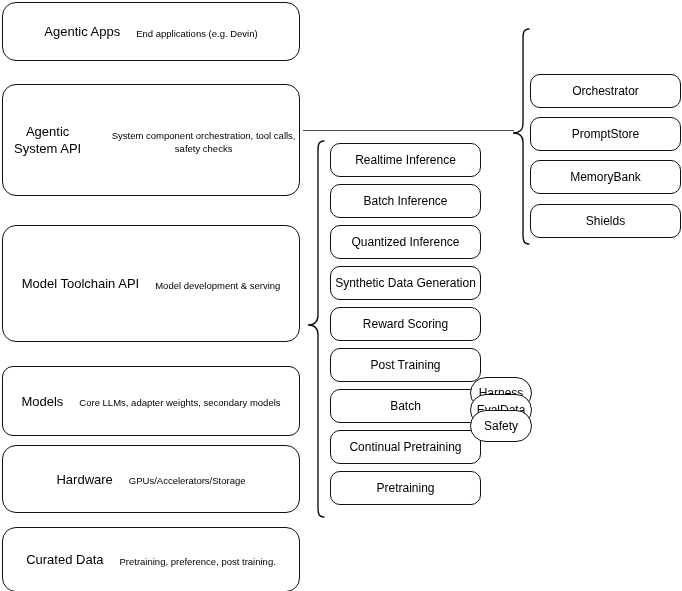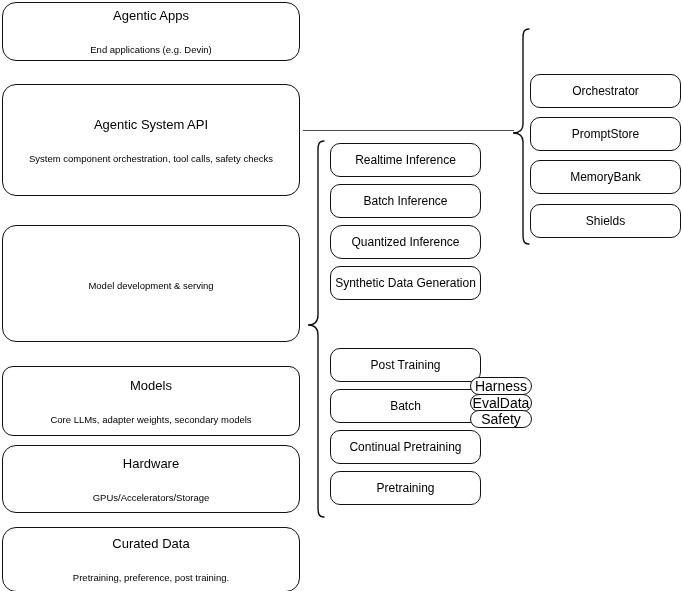--- a/index.html
+++ b/index.html
@@ -17,21 +17,21 @@
     height: 591px;
     background: #ffffff;
     overflow: hidden;
   }
   .box {
     position: absolute;
     box-sizing: border-box;
     border: 1px solid #111111;
     background: #ffffff;
     display: flex;
-    flex-direction: column;
+    flex-direction: row;
     align-items: center;
     justify-content: center;
     text-align: center;
     gap: 16px;
   }
   
   .layer {
     border-radius: 14px;
     left: 2px;
     width: 298px;
@@ -62,27 +62,27 @@
     left: 530px;
     width: 151px;
   }
   
   .pill {
     position: absolute;
     box-sizing: border-box;
     border: 1px solid #111111;
     background: #ffffff;
     border-radius: 999px;
-    height: 18px;
+    height: 32px;
     width: 62px;
     left: 470px;
     display: flex;
     align-items: center;
     justify-content: center;
-    font-size: 14px;
+    font-size: 12px;
     line-height: 13px;
     z-index: 5;
   }
   
   .connector {
     position: absolute;
     height: 0;
     border-top: 1px solid #4b4b4b;
   }
   .brace {
@@ -100,20 +100,21 @@
     <div class="title">Agentic Apps</div>
     <div class="subtitle">End applications (e.g. Devin)</div>
   </div>
 
   <div class="box layer" style="top:84px;height:112px;text-align:center;">
     <div class="title">Agentic System API</div>
     <div class="subtitle">System component orchestration, tool calls, safety checks</div>
   </div>
 
   <div class="box layer" style="top:225px;height:117px;">
+    <div class="title">Model Toolchain API</div>
     <div class="subtitle">Model development &amp; serving</div>
   </div>
 
   <div class="box layer" style="top:366px;height:70px;border-radius:11px;">
     <div class="title">Models</div>
     <div class="subtitle">Core LLMs, adapter weights, secondary models</div>
   </div>
 
   <div class="box layer" style="top:445px;height:68px;">
     <div class="title">Hardware</div>
@@ -132,25 +133,28 @@
       <path d="M17 1 C11 1 11 6 11 11 L11 175 C11 182 7 185 1 185 C7 185 11 188 11 195 L11 367 C11 372 11 377 17 377" stroke="#111111" stroke-width="1.4" fill="none" stroke-linecap="round"></path>
     </svg>
   </div>
 
   <div class="box chip chip-mid" style="top:143px;">
     <span>Realtime Inference</span>
   </div>
   <div class="box chip chip-mid" style="top:184px;">
     <span>Batch Inference</span>
   </div>
-  <div class="box chip chip-mid" style="top:225px;border-radius:12px;">
+  <div class="box chip chip-mid" style="top:225px;">
     <span>Quantized Inference</span>
   </div>
   <div class="box chip chip-mid" style="top:266px;">
     <span>Synthetic Data Generation</span>
+  </div>
+  <div class="box chip chip-mid" style="top:307px;">
+    <span>Reward Scoring</span>
   </div>
   <div class="box chip chip-mid" style="top:348px;">
     <span>Post Training</span>
   </div>
   <div class="box chip chip-mid" style="top:389px;">
     <span>Batch</span>
   </div>
   <div class="box chip chip-mid" style="top:430px;">
     <span>Continual Pretraining</span>
   </div>

